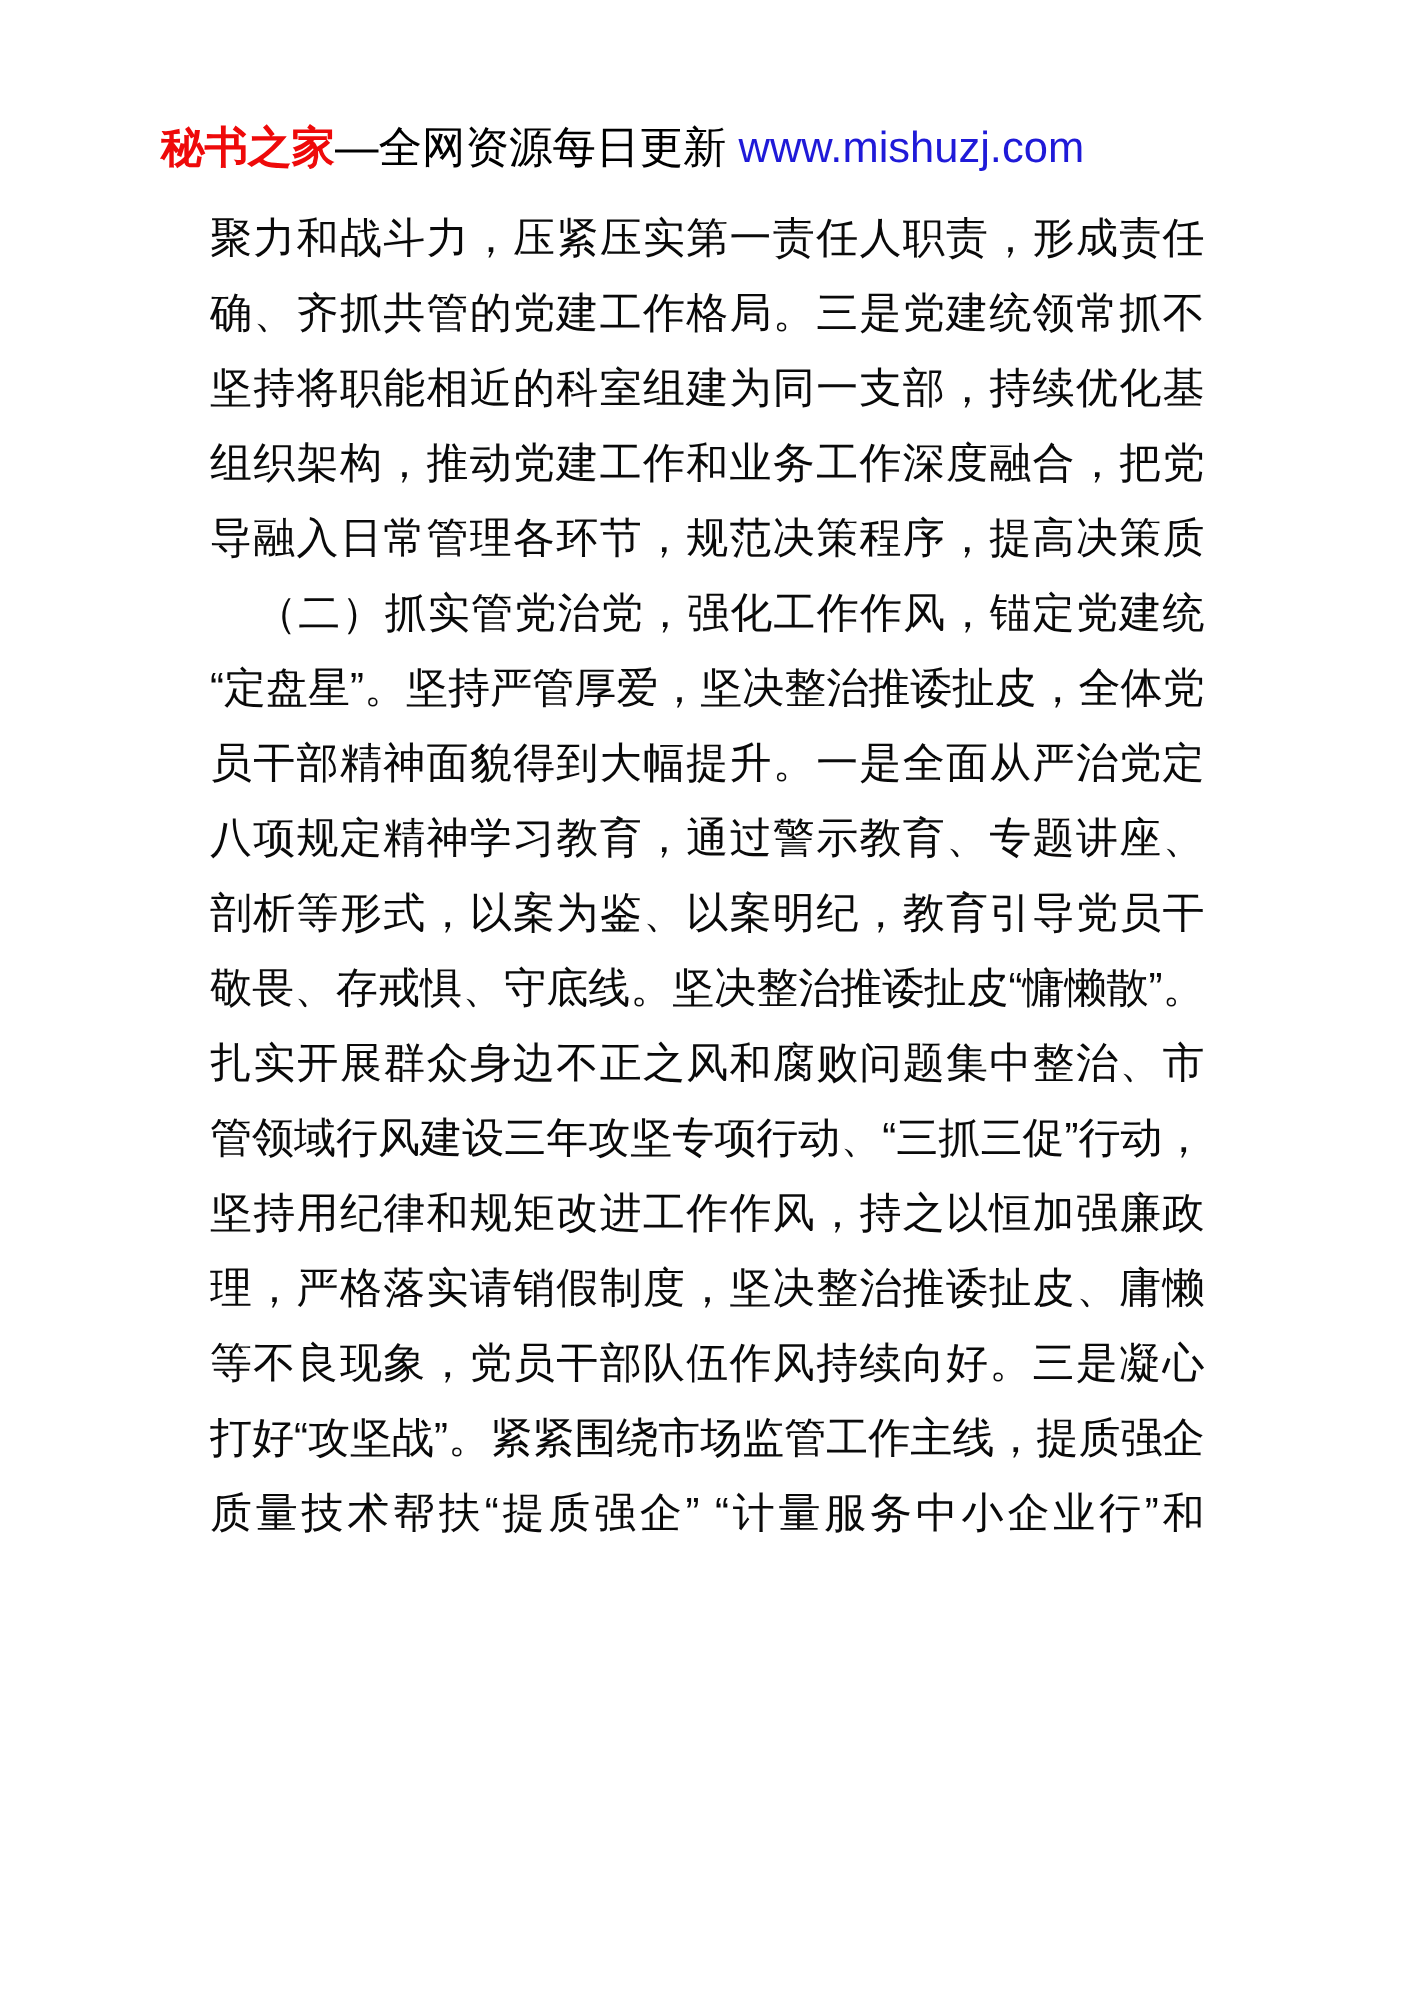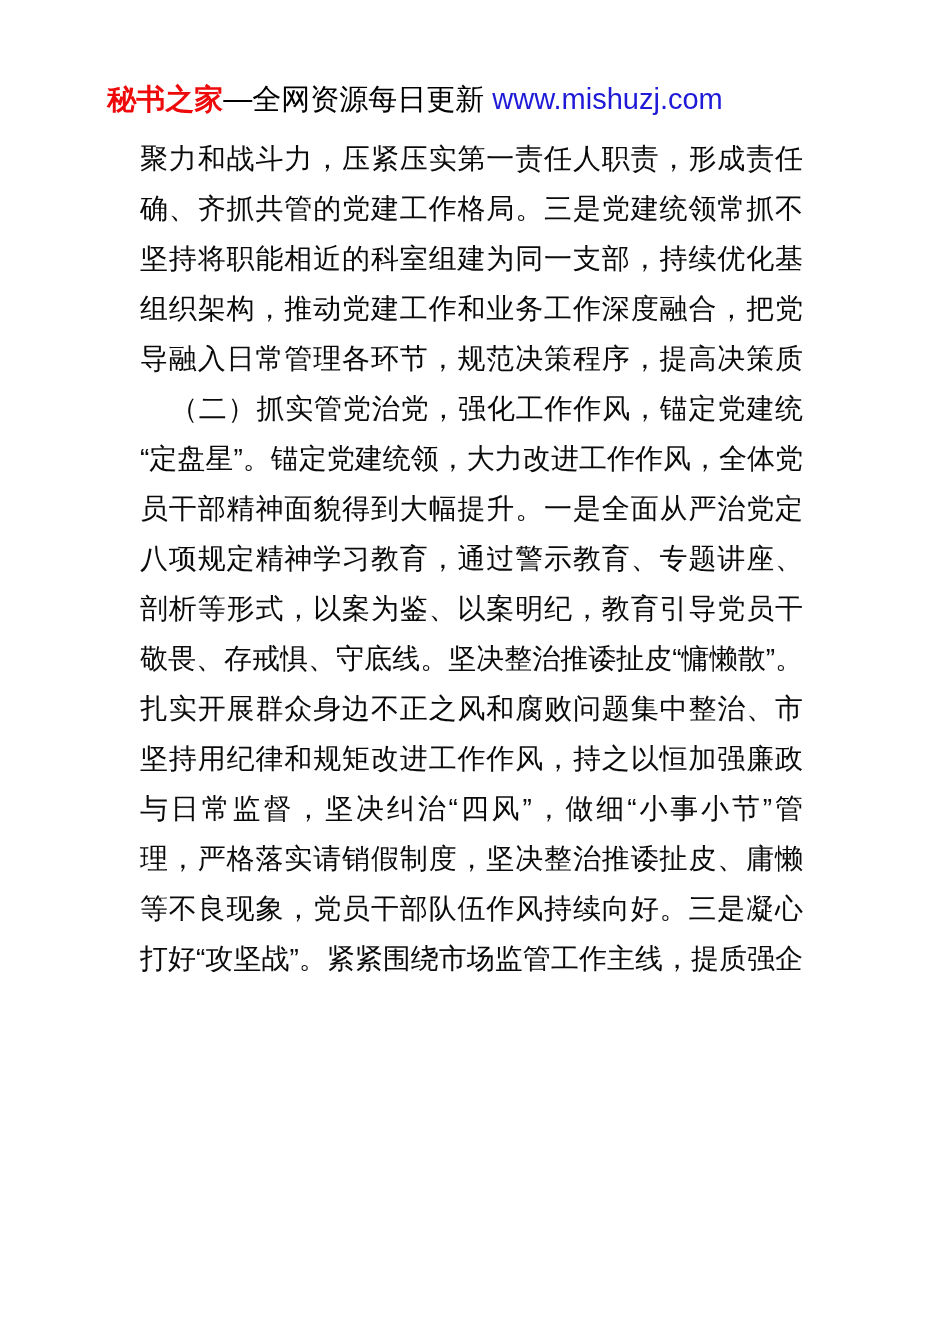--- a/index.html
+++ b/index.html
@@ -57,26 +57,27 @@
     <span class="brand" style="color: rgb(238, 10, 10);">秘书之家</span><span class="tagline">—全网资源每日更新 </span><span class="url" style="color: rgb(31, 26, 216);">www.mishuzj.com</span>
   </div>
 
   <div class="doc-body">
     <div class="doc-line">聚力和战斗力，压紧压实第一责任人职责，形成责任明</div>
     <div class="doc-line">确、齐抓共管的党建工作格局。三是党建统领常抓不懈。</div>
     <div class="doc-line">坚持将职能相近的科室组建为同一支部，持续优化基层党</div>
     <div class="doc-line">组织架构，推动党建工作和业务工作深度融合，把党的领</div>
     <div class="doc-line">导融入日常管理各环节，规范决策程序，提高决策质量，</div>
     <div class="doc-line indent">（二）抓实管党治党，强化工作作风，锚定党建统领</div>
-    <div class="doc-line">“定盘星”。锚定党建统领，大力改进工作作风，全体党</div>
+    <div class="doc-line">“定盘星”。坚持严管厚爱，坚决整治推诿扯皮，全体党</div>
     <div class="doc-line">员干部精神面貌得到大幅提升。一是全面从严治党定准</div>
     <div class="doc-line">八项规定精神学习教育，通过警示教育、专题讲座、案例</div>
     <div class="doc-line">剖析等形式，以案为鉴、以案明纪，教育引导党员干部知</div>
     <div class="doc-line">敬畏、存戒惧、守底线。坚决整治推诿扯皮“慵懒散”。</div>
     <div class="doc-line">扎实开展群众身边不正之风和腐败问题集中整治、市场监</div>
+    <div class="doc-line">管领域行风建设三年攻坚专项行动、“三抓三促”行动，</div>
     <div class="doc-line">坚持用纪律和规矩改进工作作风，持之以恒加强廉政教育</div>
-    <div class="doc-line">与日常监督，坚决纠治“四风”，做细“小事小节”管</div>
     <div class="doc-line">理，严格落实请销假制度，坚决整治推诿扯皮、庸懒散漫</div>
     <div class="doc-line">等不良现象，党员干部队伍作风持续向好。三是凝心聚力</div>
     <div class="doc-line">打好“攻坚战”。紧紧围绕市场监管工作主线，提质强企</div>
+    <div class="doc-line">质量技术帮扶“提质强企” “计量服务中小企业行”和</div>
   </div>
 
 </div>
 
 </body></html>

